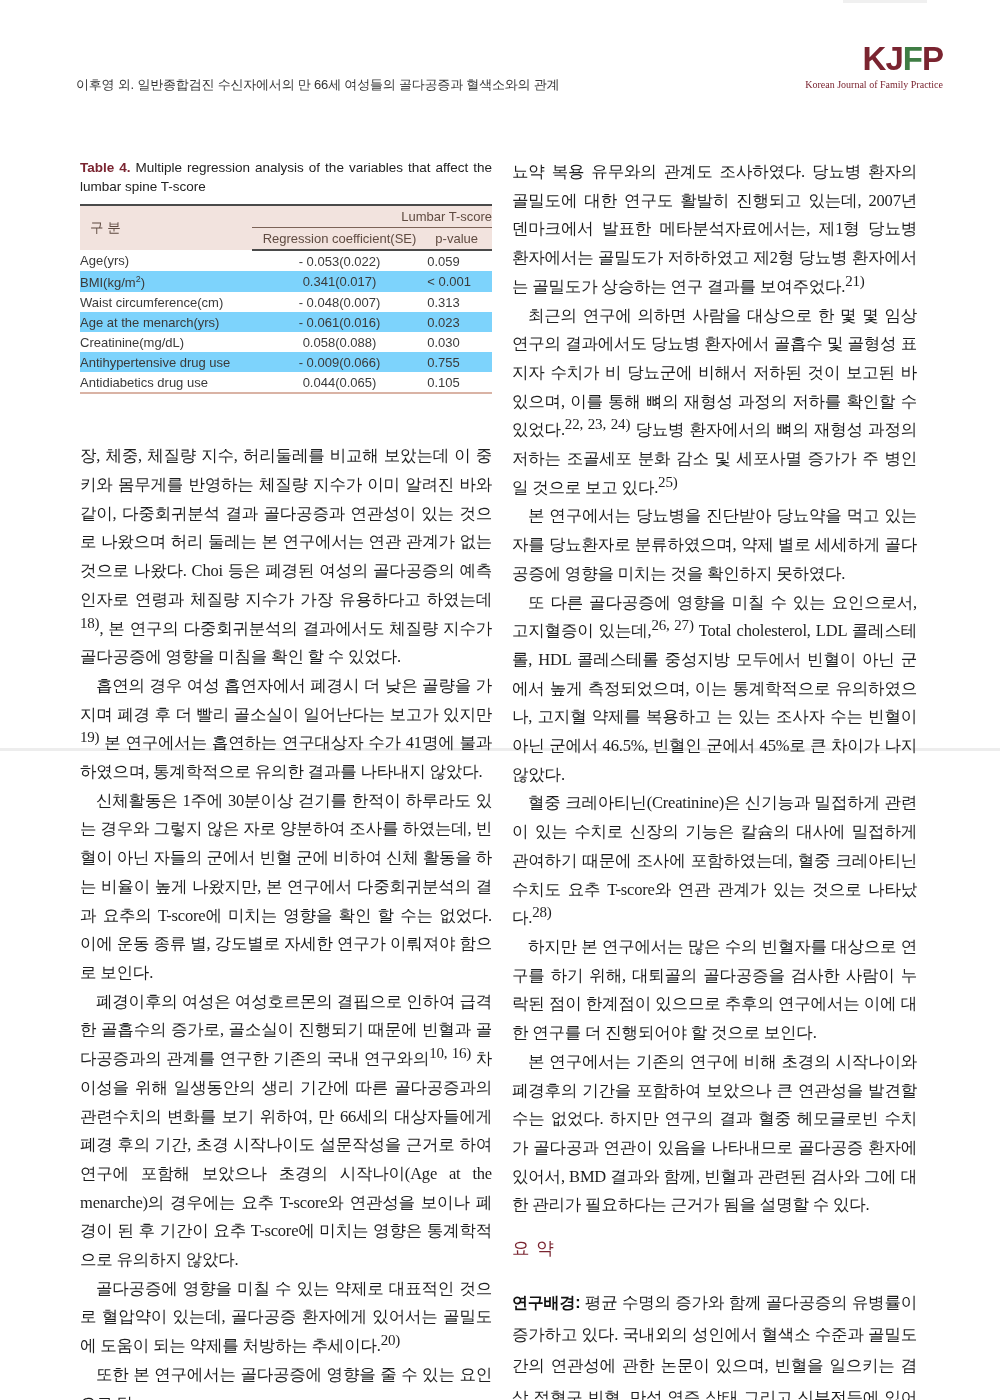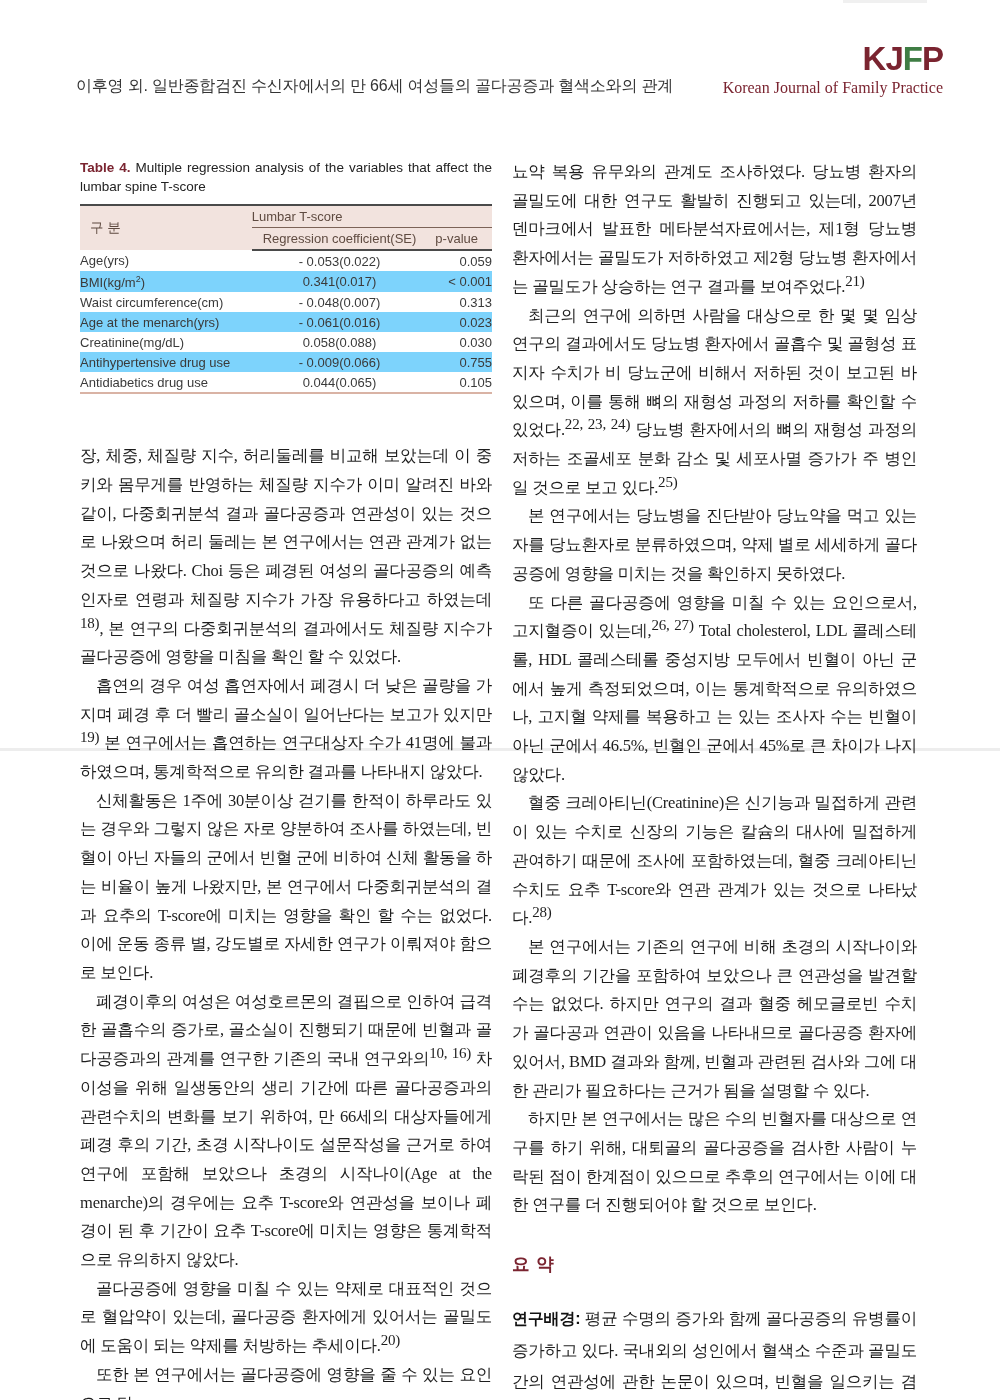--- a/index.html
+++ b/index.html
@@ -1,67 +1,67 @@
 <!DOCTYPE html>
 <html><head>
 <meta charset="utf-8">
 <style>
   html,body{margin:0;padding:0;background:#ffffff;}
   .page{position:relative;width:1000px;height:1400px;background:#ffffff;overflow:hidden;
         font-family:"Liberation Serif","DejaVu Serif",serif;color:#1d1d1d;}
 
   
   .running-title{position:absolute;left:76px;top:76px;font-family:"Liberation Sans","DejaVu Sans",sans-serif;
-        font-size:16px;color:#333;letter-spacing:-0.2px;}
+        font-size:13px;color:#333;letter-spacing:-0.2px;}
   .logo-block{position:absolute;right:57px;top:42px;text-align:right;}
   .logo{font-family:Liberation Sans, sans-serif;font-weight:bold;font-size:33px;
         letter-spacing:-1px;line-height:34px;}
   .logo .maroon{color:#7a2430;}
   .logo .green{color:#3f7d44;}
-  .journal-name{font-family:"Liberation Serif","DejaVu Serif",serif;font-size:16px;color:#7a2430;margin-top:3px;}
+  .journal-name{font-family:"Liberation Serif","DejaVu Serif",serif;font-size:10px;color:#7a2430;margin-top:3px;}
 
   
   .top-mark{position:absolute;left:843px;top:0;width:84px;height:3px;background:#f0f0f0;}
   .fold-band{position:absolute;left:0;top:748px;width:1000px;height:3px;background:#ededed;}
 
   
   .col{position:absolute;top:158px;width:412px;}
   .col-left{left:80px;}
   .col-right{left:512px;width:405px;}
 
   
   .tbl-caption{font-family:"Liberation Sans","DejaVu Sans",sans-serif;font-size:13.5px;line-height:19px;
         color:#222;text-align:justify;}
   .tbl-caption .cap-label{font-weight:bold;color:#7a2430;}
   table.reg{width:100%;border-collapse:collapse;margin-top:8px;
         font-family:"Liberation Sans","DejaVu Sans",sans-serif;font-size:13px;color:#3a3a3a;
         border-top:2px solid #4a4a4a;border-bottom:2px solid #d9b3a5;}
   table.reg thead th{background:#f2e3de;color:#5f4b41;font-weight:normal;}
   th.group-col{text-align:left;padding:4px 0 4px 10px;font-size:13.5px;vertical-align:middle;}
-  th.span-head{text-align:left;padding:3px 0;border-bottom:1px solid #7c6357;}
+  th.span-head{text-align:right;padding:3px 0;border-bottom:1px solid #7c6357;}
   th.sub-head{text-align:center;padding:3px 0;}
   th.sub-head.pv{text-align:right;padding-right:14px;}
   table.reg thead tr:last-child th{border-bottom:2px solid #4a4a4a;}
   table.reg tbody td{padding:2.5px 0;}
   td.c1{text-align:left;padding-left:10px;}
   td.c2{text-align:center;}
-  td.c3{text-align:right;padding-right:14px;}
+  td.c3{text-align:left;padding-right:14px;}
   table.reg tbody tr.alt{background:#7dd3fc;}
   table.reg sup{font-size:9px;}
 
   
   .paras{text-align:justify;}
   .col-left .paras{margin-top:48px;}
   p.para{margin:0;font-size:16.5px;line-height:28.7px;letter-spacing:-0.2px;}
   p.para.indent{text-indent:16px;}
   p.para sup{font-size:15px;line-height:0;}
 
   
-  .summary-heading{margin-top:32px;font-family:"Liberation Sans","DejaVu Sans",sans-serif;
-        font-weight:bold;font-size:17.5px;color:#7a2430;letter-spacing:1px;}
+  .summary-heading{margin-top:16px;font-family:"Liberation Sans","DejaVu Sans",sans-serif;
+        font-weight:normal;font-size:17.5px;color:#7a2430;letter-spacing:1px;}
   .summary-paras{margin-top:27px;text-align:justify;}
   .summary-paras p.para{line-height:31.5px;}
   .summary-paras b{font-family:"Liberation Sans","DejaVu Sans",sans-serif;font-size:16px;color:#111;}
 </style>
 </head>
 <body>
 
 <div class="page">
 
   <div class="top-mark"></div>
@@ -139,22 +139,22 @@
       </div>
   </div>
 
   <div class="col col-right">
     <div class="paras">
         <p class="para"><span>뇨약 복용 유무와의 관계도 조사하였다. 당뇨병 환자의 골밀도에 대한 연구도 활발히 진행되고 있는데, 2007년 덴마크에서 발표한 메타분석자료에서는, 제1형 당뇨병 환자에서는 골밀도가 저하하였고 제2형 당뇨병 환자에서는 골밀도가 상승하는 연구 결과를 보여주었다.</span><sup>21)</sup></p>
         <p class="para indent"><span>최근의 연구에 의하면 사람을 대상으로 한 몇 몇 임상 연구의 결과에서도 당뇨병 환자에서 골흡수 및 골형성 표지자 수치가 비 당뇨군에 비해서 저하된 것이 보고된 바 있으며, 이를 통해 뼈의 재형성 과정의 저하를 확인할 수 있었다.</span><sup>22, 23, 24)</sup><span> 당뇨병 환자에서의 뼈의 재형성 과정의 저하는 조골세포 분화 감소 및 세포사멸 증가가 주 병인일 것으로 보고 있다.</span><sup>25)</sup></p>
         <p class="para indent"><span>본 연구에서는 당뇨병을 진단받아 당뇨약을 먹고 있는 자를 당뇨환자로 분류하였으며, 약제 별로 세세하게 골다공증에 영향을 미치는 것을 확인하지 못하였다.</span></p>
         <p class="para indent"><span>또 다른 골다공증에 영향을 미칠 수 있는 요인으로서, 고지혈증이 있는데,</span><sup>26, 27)</sup><span> Total cholesterol, LDL 콜레스테롤, HDL 콜레스테롤 중성지방 모두에서 빈혈이 아닌 군에서 높게 측정되었으며, 이는 통계학적으로 유의하였으나, 고지혈 약제를 복용하고 는 있는 조사자 수는 빈혈이 아닌 군에서 46.5%, 빈혈인 군에서 45%로 큰 차이가 나지 않았다.</span></p>
         <p class="para indent"><span>혈중 크레아티닌(Creatinine)은 신기능과 밀접하게 관련이 있는 수치로 신장의 기능은 칼슘의 대사에 밀접하게 관여하기 때문에 조사에 포함하였는데, 혈중 크레아티닌 수치도 요추 T-score와 연관 관계가 있는 것으로 나타났다.</span><sup>28)</sup></p>
+        <p class="para indent"><span>하지만 본 연구에서는 많은 수의 빈혈자를 대상으로 연구를 하기 위해, 대퇴골의 골다공증을 검사한 사람이 누락된 점이 한계점이 있으므로 추후의 연구에서는 이에 대한 연구를 더 진행되어야 할 것으로 보인다.</span></p>
         <p class="para indent"><span>본 연구에서는 기존의 연구에 비해 초경의 시작나이와 폐경후의 기간을 포함하여 보았으나 큰 연관성을 발견할 수는 없었다. 하지만 연구의 결과 혈중 헤모글로빈 수치가 골다공과 연관이 있음을 나타내므로 골다공증 환자에 있어서, BMD 결과와 함께, 빈혈과 관련된 검사와 그에 대한 관리가 필요하다는 근거가 됨을 설명할 수 있다.</span></p>
-        <p class="para indent"><span>하지만 본 연구에서는 많은 수의 빈혈자를 대상으로 연구를 하기 위해, 대퇴골의 골다공증을 검사한 사람이 누락된 점이 한계점이 있으므로 추후의 연구에서는 이에 대한 연구를 더 진행되어야 할 것으로 보인다.</span></p>
       </div>
 
     <div class="summary-heading">요 약</div>
 
     <div class="summary-paras">
         <p class="para"><b>연구배경:</b><span> 평균 수명의 증가와 함께 골다공증의 유병률이 증가하고 있다. 국내외의 성인에서 혈색소 수준과 골밀도간의 연관성에 관한 논문이 있으며, 빈혈을 일으키는 겸상 적혈구 빈혈, 만성 염증 상태 그리고 신부전등에 있어서 골다공증과 연관이 있다는 보고가</span></p>
       </div>
   </div>
 
 </div>

